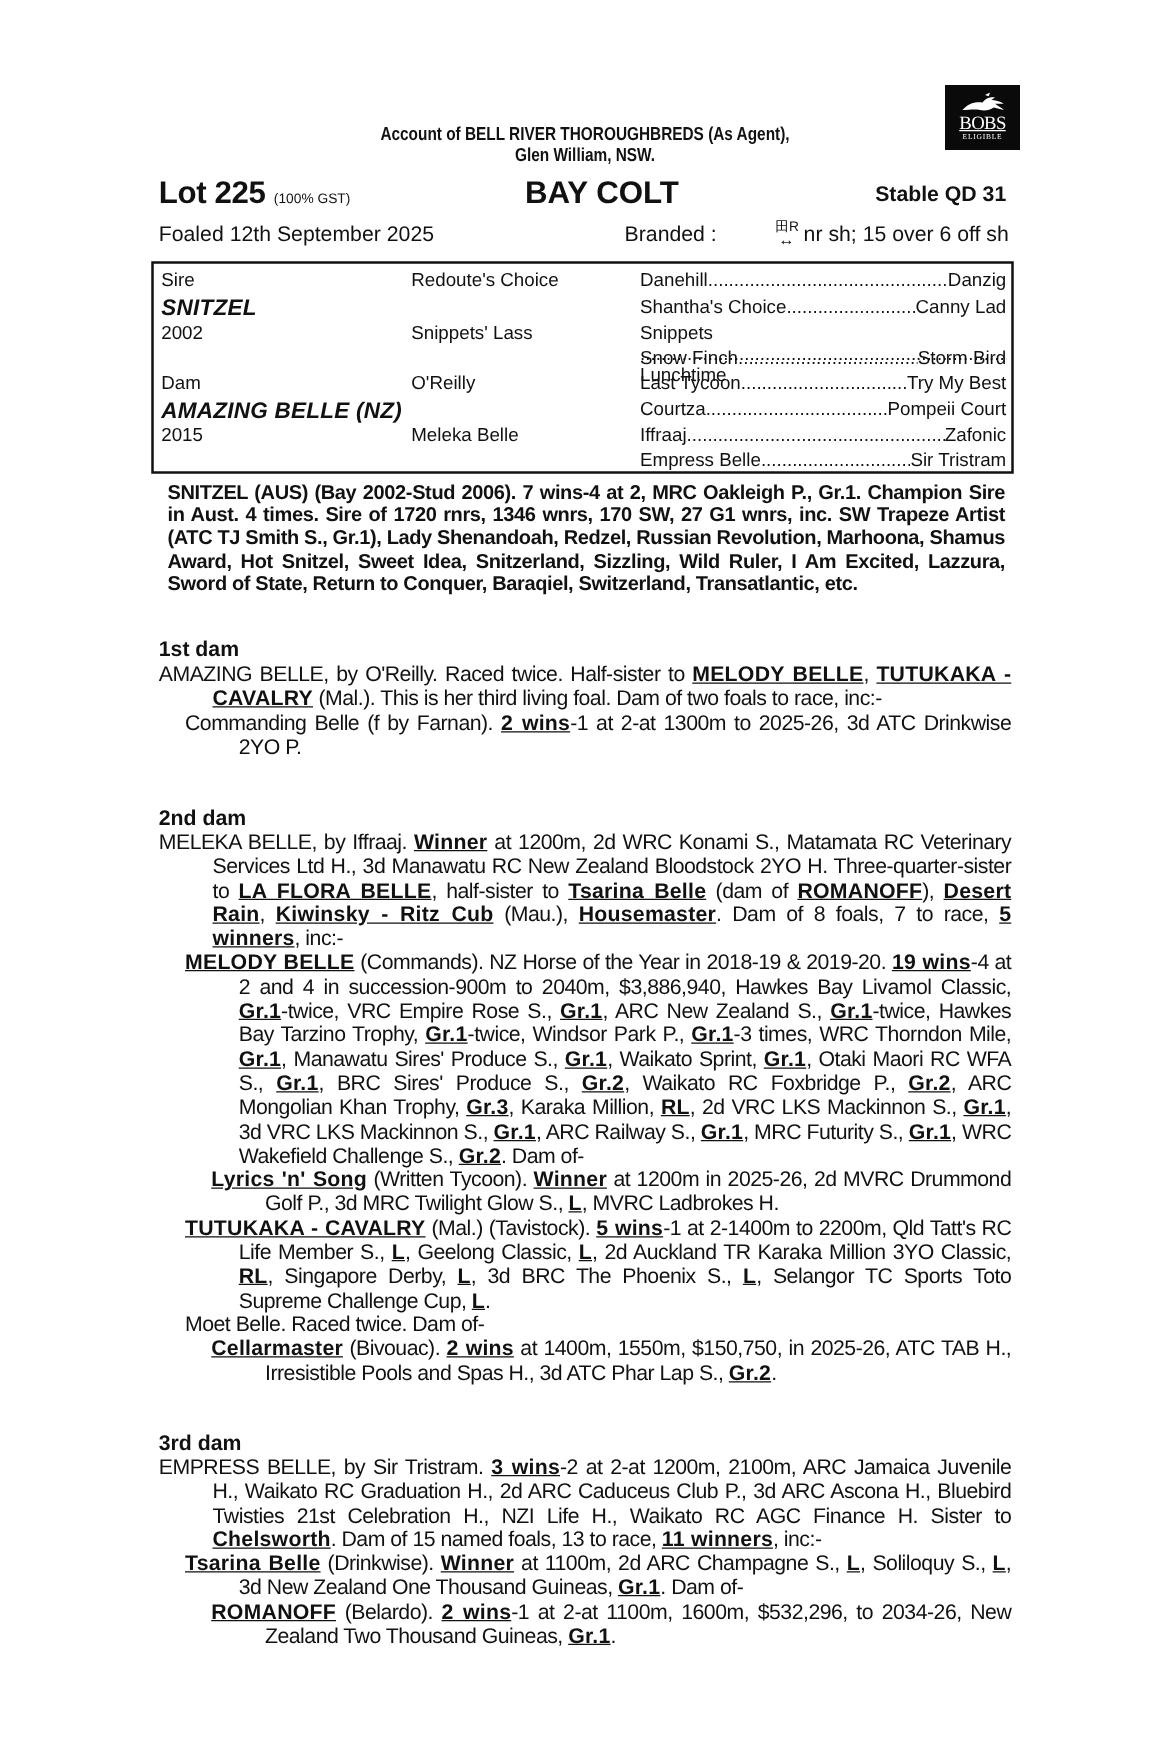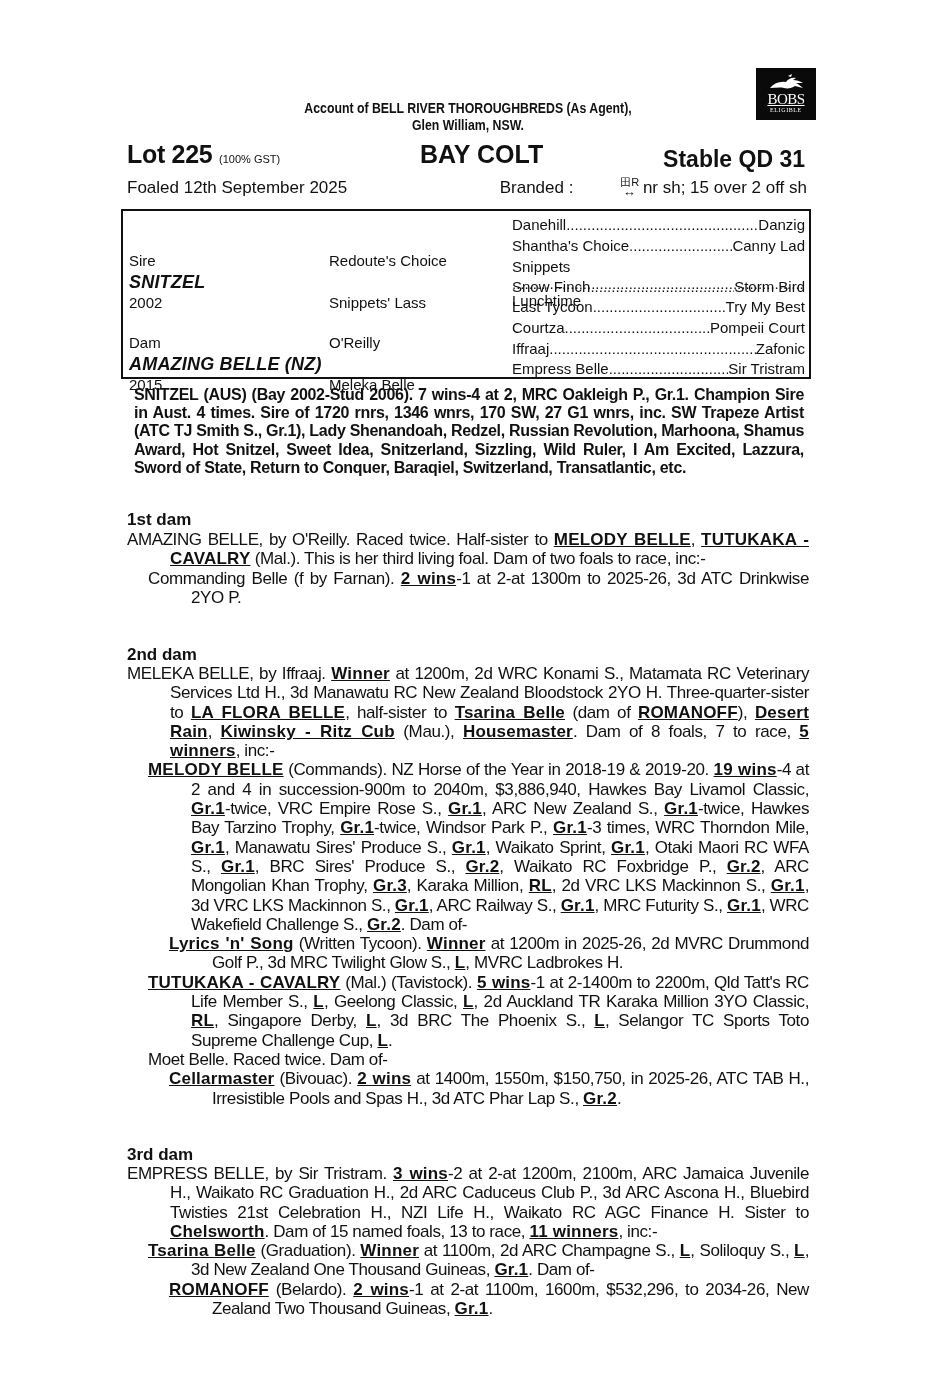--- a/index.html
+++ b/index.html
@@ -20,32 +20,32 @@
   .account {
     position: absolute; top: 99px; left: 0; width: 682px; text-align: center;
     font-family: "Liberation Sans", sans-serif; font-weight: bold; font-size: 15px;
     line-height: 17px; transform: scaleX(0.82); transform-origin: 50% 0;
   }
 
   .lotrow { position: absolute; top: 140px; left: 0; width: 682px; height: 30px; }
   .lot { position: absolute; left: 0; top: 0; font-weight: 900; font-size: 25px; letter-spacing: -0.3px; }
   .gst { font-weight: normal; font-size: 11px; letter-spacing: 0; }
   .colt { position: absolute; left: 265px; top: 0; font-weight: 900; font-size: 25px; margin-left: 28px; }
-  .stable { position: absolute; right: 4px; top: 6px; font-weight: 900; font-size: 23px; }
+  .stable { position: absolute; right: 4px; top: 6px; font-weight: 900; font-size: 17px; }
 
   .foalrow { position: absolute; top: 178px; left: 0; width: 682px; font-size: 17px; }
   .foaled { position: absolute; left: 0; top: 0; }
   .branded { position: absolute; right: 2px; top: 0; white-space: nowrap; }
   .brandmark { display: inline-block; vertical-align: -3px; font-size: 12px; line-height: 9px; text-align: center; width: 18px; margin-left: 42px; }
 
   .pedigree {
     position: absolute; left: -6px; top: 209px; width: 690px; height: 170px;
     border: 2px solid #111; box-sizing: border-box;
   }
-  .ped-cell { position: absolute; font-size: 15px; white-space: nowrap; margin-top: 36px; }
+  .ped-cell { position: absolute; font-size: 15px; white-space: nowrap; }
   .ped-bold { font-weight: 900; font-size: 18px; letter-spacing: 0.2px; font-style: italic; }
   .ped-gg { position: absolute; left: 389px; width: 293px; font-size: 15px; display: flex; white-space: nowrap; }
   .ped-gg .dots { flex: 1; overflow: hidden; }
   .ped-gg .dots::before { content: "................................................................................................"; letter-spacing: 0; }
 
   .sirebio {
     position: absolute; top: 386px; left: 7px; width: 670px;
     font-weight: bold; font-size: 16px; line-height: 18.2px; text-align: justify;
     letter-spacing: -0.3px;
   }
@@ -89,21 +89,21 @@
   </div>
 
   <div class="foalrow">
     <div class="foaled">Foaled 12th September 2025</div>
     <div class="branded">
       <span>Branded :</span>
       <span class="brandmark">
         <span style="display:block;font-size:11px;">田R</span>
         <span style="display:block;font-size:13px;">↔</span>
       </span>
-      <span>nr sh; 15 over 2 off sh</span>
+      <span>nr sh; 15 over 6 off sh</span>
     </div>
   </div>
 
   <div class="pedigree">
     <div class="ped-cell" style="left:6px;top:5px;">Sire</div>
     <div class="ped-cell ped-bold" style="left:6px;top:25px;">SNITZEL</div>
     <div class="ped-cell" style="left:6px;top:47px;">2002</div>
     <div class="ped-cell" style="left:206px;top:5px;">Redoute's Choice</div>
     <div class="ped-cell" style="left:206px;top:47px;">Snippets' Lass</div>
 
@@ -168,15 +168,15 @@
 
 <div class="para hang0" style="top: 530px;"><span>AMAZING BELLE, by O'Reilly. Raced twice. Half-sister to </span><b>MELODY BELLE</b><span>, </span><b>TUTUKAKA - CAVALRY</b><span> (Mal.). This is her third living foal. Dam of two foals to race, inc:-</span></div>
     <div class="para hang1" style="top: 568.594px;"><span>Commanding Belle (f by Farnan). </span><b>2 wins</b><span>-1 at 2-at 1300m to 2025-26, 3d ATC Drinkwise 2YO P.</span></div>
     <div class="para hang0" style="top: 664px;"><span>MELEKA BELLE, by Iffraaj. </span><b>Winner</b><span> at 1200m, 2d WRC Konami S., Matamata RC Veterinary Services Ltd H., 3d Manawatu RC New Zealand Bloodstock 2YO H. Three-quarter-sister to </span><b>LA FLORA BELLE</b><span>, half-sister to </span><b>Tsarina Belle</b><span> (dam of </span><b>ROMANOFF</b><span>), </span><b>Desert Rain</b><span>, </span><b>Kiwinsky - Ritz Cub</b><span> (Mau.), </span><b>Housemaster</b><span>. Dam of 8 foals, 7 to race, </span><b>5 winners</b><span>, inc:-</span></div>
     <div class="para hang1" style="top: 760.484px;"><b>MELODY BELLE</b><span> (Commands). NZ Horse of the Year in 2018-19 &amp; 2019-20. </span><b>19 wins</b><span>-4 at 2 and 4 in succession-900m to 2040m, $3,886,940, Hawkes Bay Livamol Classic, </span><b>Gr.1</b><span>-twice, VRC Empire Rose S., </span><b>Gr.1</b><span>, ARC New Zealand S., </span><b>Gr.1</b><span>-twice, Hawkes Bay Tarzino Trophy, </span><b>Gr.1</b><span>-twice, Windsor Park P., </span><b>Gr.1</b><span>-3 times, WRC Thorndon Mile, </span><b>Gr.1</b><span>, Manawatu Sires' Produce S., </span><b>Gr.1</b><span>, Waikato Sprint, </span><b>Gr.1</b><span>, Otaki Maori RC WFA S., </span><b>Gr.1</b><span>, BRC Sires' Produce S., </span><b>Gr.2</b><span>, Waikato RC Foxbridge P., </span><b>Gr.2</b><span>, ARC Mongolian Khan Trophy, </span><b>Gr.3</b><span>, Karaka Million, </span><b>RL</b><span>, 2d VRC LKS Mackinnon S., </span><b>Gr.1</b><span>, 3d VRC LKS Mackinnon S., </span><b>Gr.1</b><span>, ARC Railway S., </span><b>Gr.1</b><span>, MRC Futurity S., </span><b>Gr.1</b><span>, WRC Wakefield Challenge S., </span><b>Gr.2</b><span>. Dam of-</span></div>
     <div class="para hang2" style="top: 934.156px;"><b>Lyrics 'n' Song</b><span> (Written Tycoon). </span><b>Winner</b><span> at 1200m in 2025-26, 2d MVRC Drummond Golf P., 3d MRC Twilight Glow S., </span><b>L</b><span>, MVRC Ladbrokes H.</span></div>
     <div class="para hang1" style="top: 972.75px;"><b>TUTUKAKA - CAVALRY</b><span> (Mal.) (Tavistock). </span><b>5 wins</b><span>-1 at 2-1400m to 2200m, Qld Tatt's RC Life Member S., </span><b>L</b><span>, Geelong Classic, </span><b>L</b><span>, 2d Auckland TR Karaka Million 3YO Classic, </span><b>RL</b><span>, Singapore Derby, </span><b>L</b><span>, 3d BRC The Phoenix S., </span><b>L</b><span>, Selangor TC Sports Toto Supreme Challenge Cup, </span><b>L</b><span>.</span></div>
     <div class="para hang1" style="top: 1049.94px;"><span>Moet Belle. Raced twice. Dam of-</span></div>
     <div class="para hang2" style="top: 1069.23px;"><b>Cellarmaster</b><span> (Bivouac). </span><b>2 wins</b><span> at 1400m, 1550m, $150,750, in 2025-26, ATC TAB H., Irresistible Pools and Spas H., 3d ATC Phar Lap S., </span><b>Gr.2</b><span>.</span></div>
     <div class="para hang0" style="top: 1164px;"><span>EMPRESS BELLE, by Sir Tristram. </span><b>3 wins</b><span>-2 at 2-at 1200m, 2100m, ARC Jamaica Juvenile H., Waikato RC Graduation H., 2d ARC Caduceus Club P., 3d ARC Ascona H., Bluebird Twisties 21st Celebration H., NZI Life H., Waikato RC AGC Finance H. Sister to </span><b>Chelsworth</b><span>. Dam of 15 named foals, 13 to race, </span><b>11 winners</b><span>, inc:-</span></div>
-    <div class="para hang1" style="top: 1241.19px;"><b>Tsarina Belle</b><span> (Graduation). </span><b>Winner</b><span> at 1100m, 2d ARC Champagne S., </span><b>L</b><span>, Soliloquy S., </span><b>L</b><span>, 3d New Zealand One Thousand Guineas, </span><b>Gr.1</b><span>. Dam of-</span></div>
+    <div class="para hang1" style="top: 1241.19px;"><b>Tsarina Belle</b><span> (Drinkwise). </span><b>Winner</b><span> at 1100m, 2d ARC Champagne S., </span><b>L</b><span>, Soliloquy S., </span><b>L</b><span>, 3d New Zealand One Thousand Guineas, </span><b>Gr.1</b><span>. Dam of-</span></div>
     <div class="para hang2" style="top: 1279.78px;"><b>ROMANOFF</b><span> (Belardo). </span><b>2 wins</b><span>-1 at 2-at 1100m, 1600m, $532,296, to 2034-26, New Zealand Two Thousand Guineas, </span><b>Gr.1</b><span>.</span></div>
   </div>
 
 </body></html>

